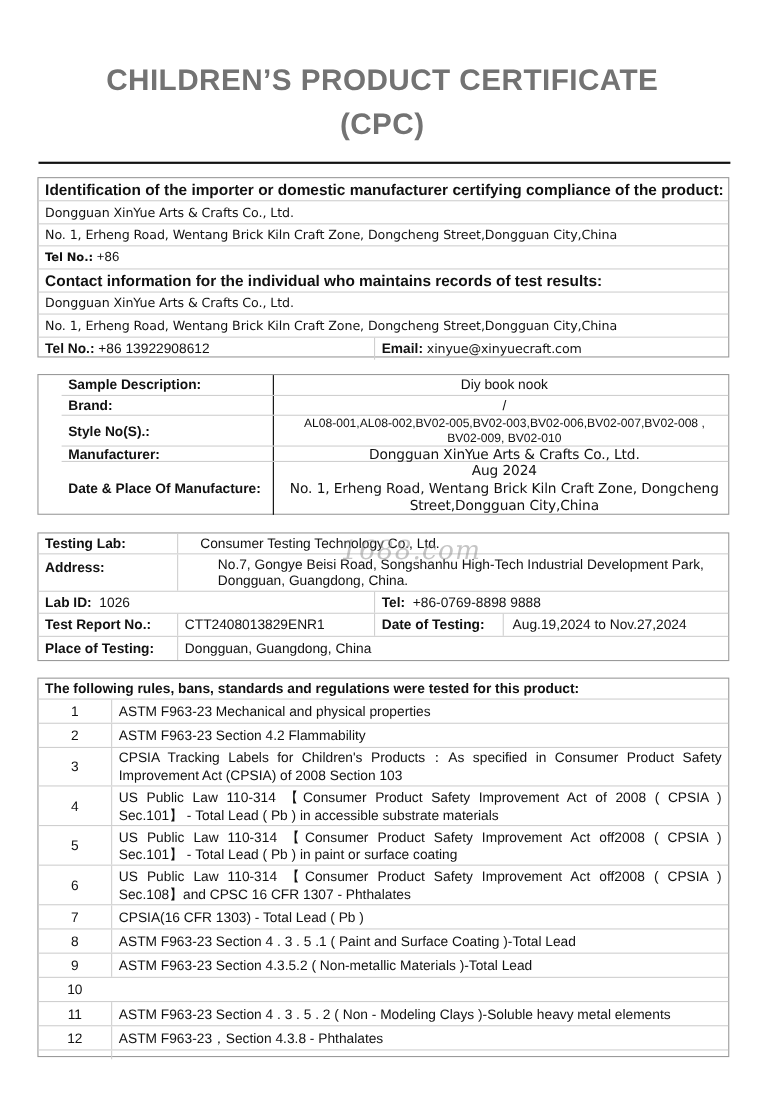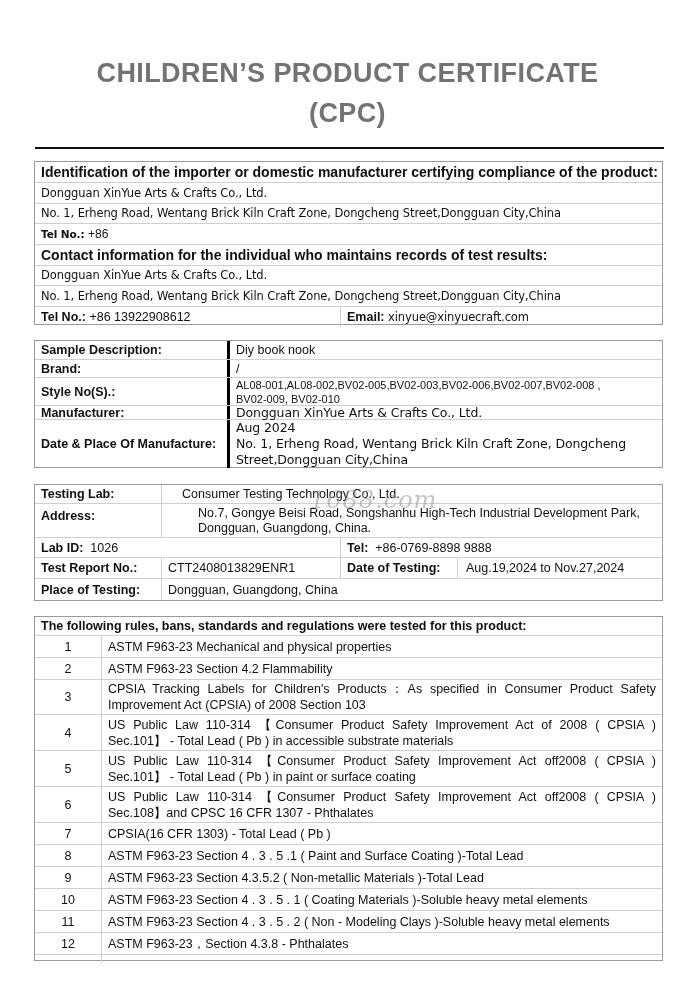--- a/index.html
+++ b/index.html
@@ -30,23 +30,23 @@
   .sans2 { font-family: "DejaVu Sans", sans-serif; font-size: 11.5px; letter-spacing: -0.1px; }
 
   .vline { border-left: 1px solid #cfcfcf; }
 
   
   #box1 { top: 161px; height: 164px; }
   #box1 .row { height: 20.5px; }
   #box1 .row.h { height: 21px; }
 
   
-  #box2 { top: 340px; height: 128px; }
+  #box2 { top: 340px; height: 128px; padding-left: 21px; }
   #box2 .lbl { width: 192px; padding-left: 6px; font-weight: bold; font-size: 12.5px; }
-  #box2 .val { flex: 1; padding-left: 6px; font-size: 12.5px; line-height: 16px; border-left: 3px solid #000000; height: 100%; display: flex; flex-direction: column; justify-content: center; }
+  #box2 .val { flex: 1; padding-left: 6px; font-size: 12.5px; line-height: 16px; border-left: 1px solid #000000; height: 100%; display: flex; flex-direction: column; justify-content: center; text-align: center; }
 
   
   #box3 { top: 484px; height: 117px; }
   #box3 .row { font-size: 12.5px; }
 
   
   #box4 { top: 616px; height: 345px; }
   #box4 .num { width: 66px; text-align: center; font-size: 12.5px; height: 100%; display: flex; align-items: center; justify-content: center; }
   #box4 .txt { flex: 1; padding: 0 6px; font-size: 12.5px; line-height: 16px; border-left: 1px solid #cfcfcf; height: 100%; display: flex; flex-direction: column; justify-content: center; text-align: justify; }
   .justify-line { text-align: justify; text-align-last: justify; }
@@ -229,23 +229,20 @@
         </div>
       </div>
       <div class="row" style="height: 22px;">
         <div class="num">9</div>
         <div class="txt">
           <span style="display: block;">ASTM F963-23 Section 4.3.5.2 ( Non-metallic Materials )-Total Lead</span>
         </div>
       </div>
       <div class="row" style="height: 22px;">
         <div class="num">10</div>
-        <div class="txt">
-          <span style="display: block;">ASTM F963-23 Section 4 . 3 . 5 . 1 ( Coating Materials )-Soluble heavy metal elements</span>
-        </div>
       </div>
       <div class="row" style="height: 22px;">
         <div class="num">11</div>
         <div class="txt">
           <span style="display: block;">ASTM F963-23 Section 4 . 3 . 5 . 2 ( Non - Modeling Clays )-Soluble heavy metal elements</span>
         </div>
       </div>
       <div class="row" style="height: 22px;">
         <div class="num">12</div>
         <div class="txt">

